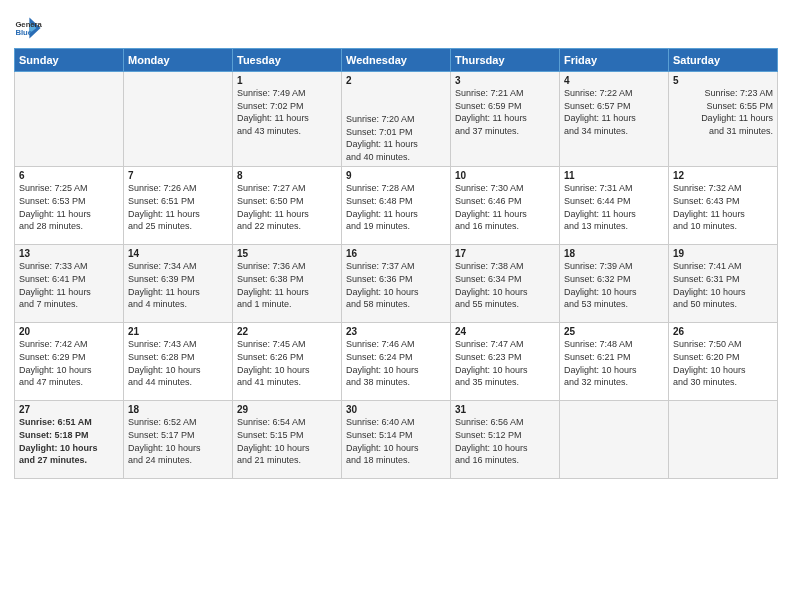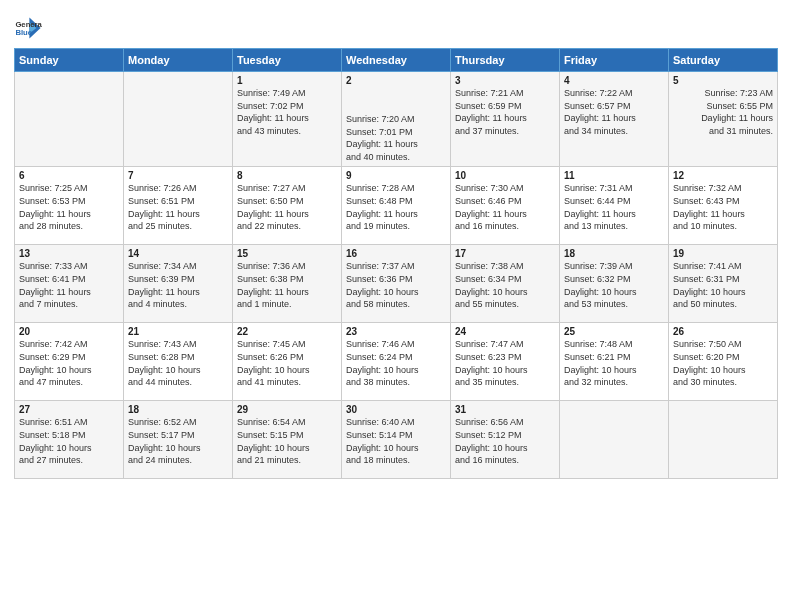--- a/index.html
+++ b/index.html
@@ -307,21 +307,21 @@
             <span class="day-num">26</span>
             <div class="day-info" style="white-space: pre-line;">Sunrise: 7:50 AM
 Sunset: 6:20 PM
 Daylight: 10 hours
 and 30 minutes.</div>
           </td>
         </tr>
         <tr>
           <td>
             <span class="day-num">27</span>
-            <div class="day-info" style="white-space: pre-line;">Sunrise: 6:51 AM
+            <div class="day-info" style="white-space: pre-line; font-weight: bold;">Sunrise: 6:51 AM
 Sunset: 5:18 PM
 Daylight: 10 hours
 and 27 minutes.</div>
           </td>
           <td>
             <span class="day-num">18</span>
             <div class="day-info" style="white-space: pre-line;">Sunrise: 6:52 AM
 Sunset: 5:17 PM
 Daylight: 10 hours
 and 24 minutes.</div>

